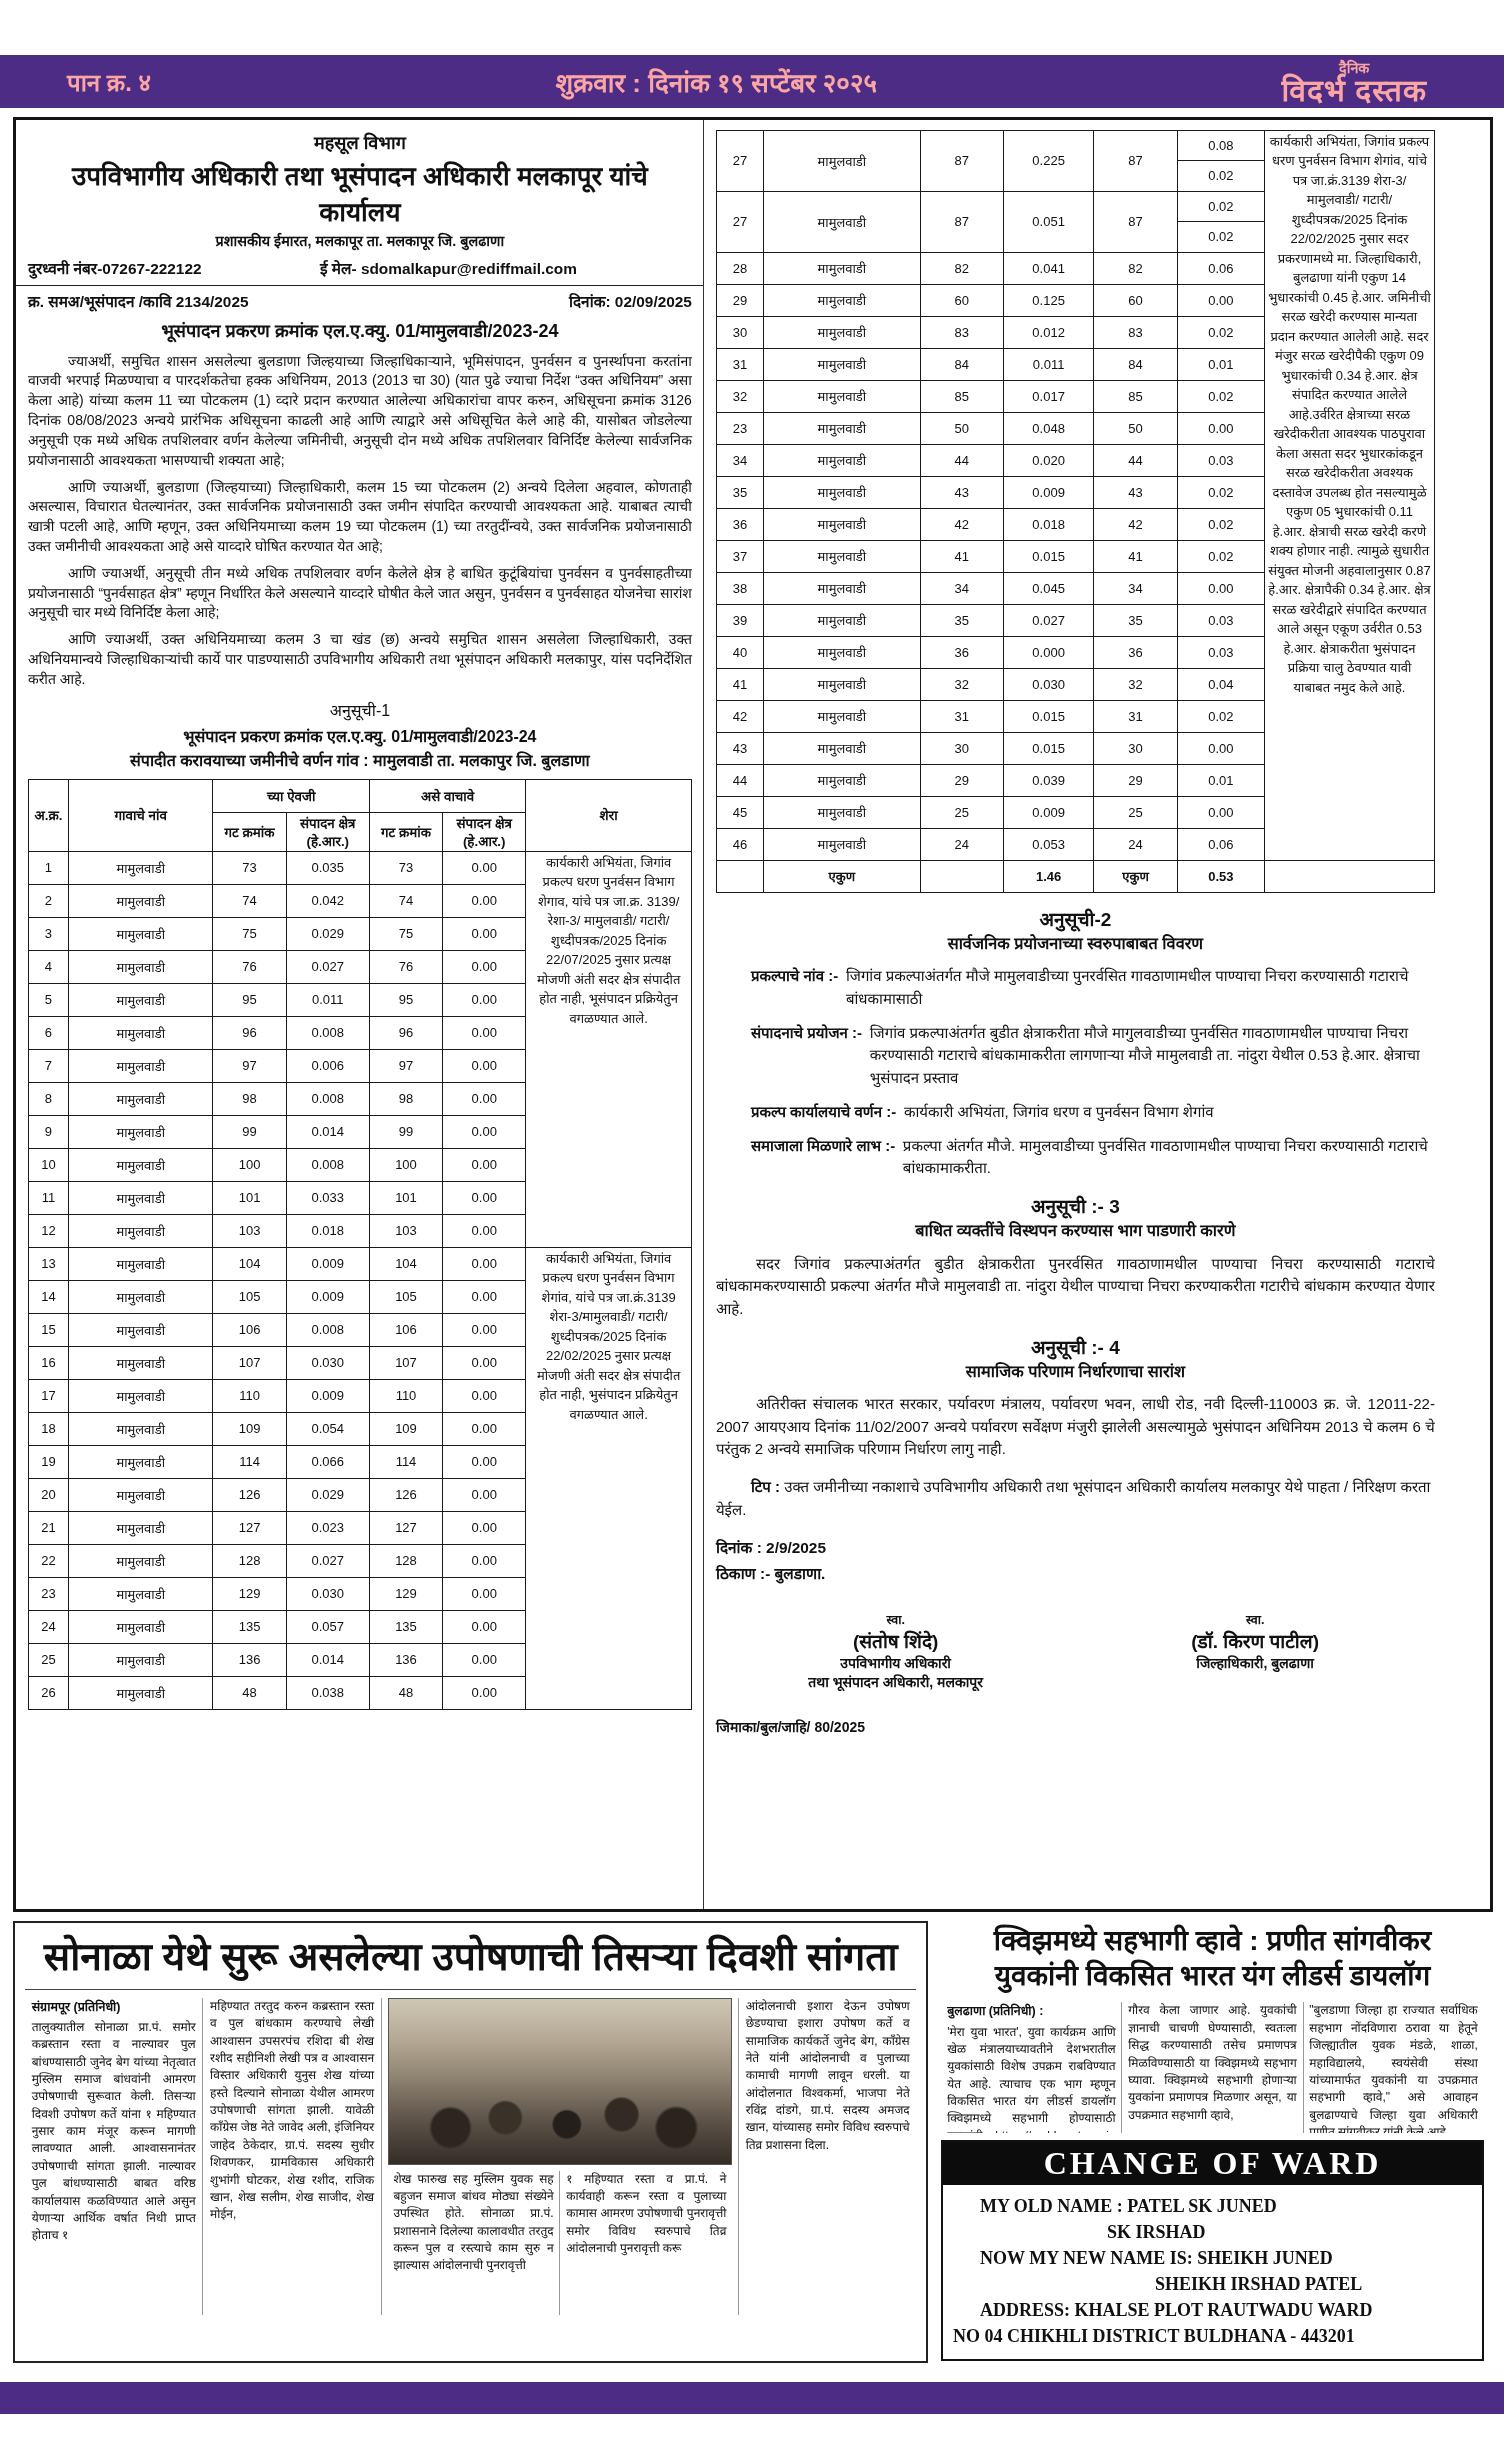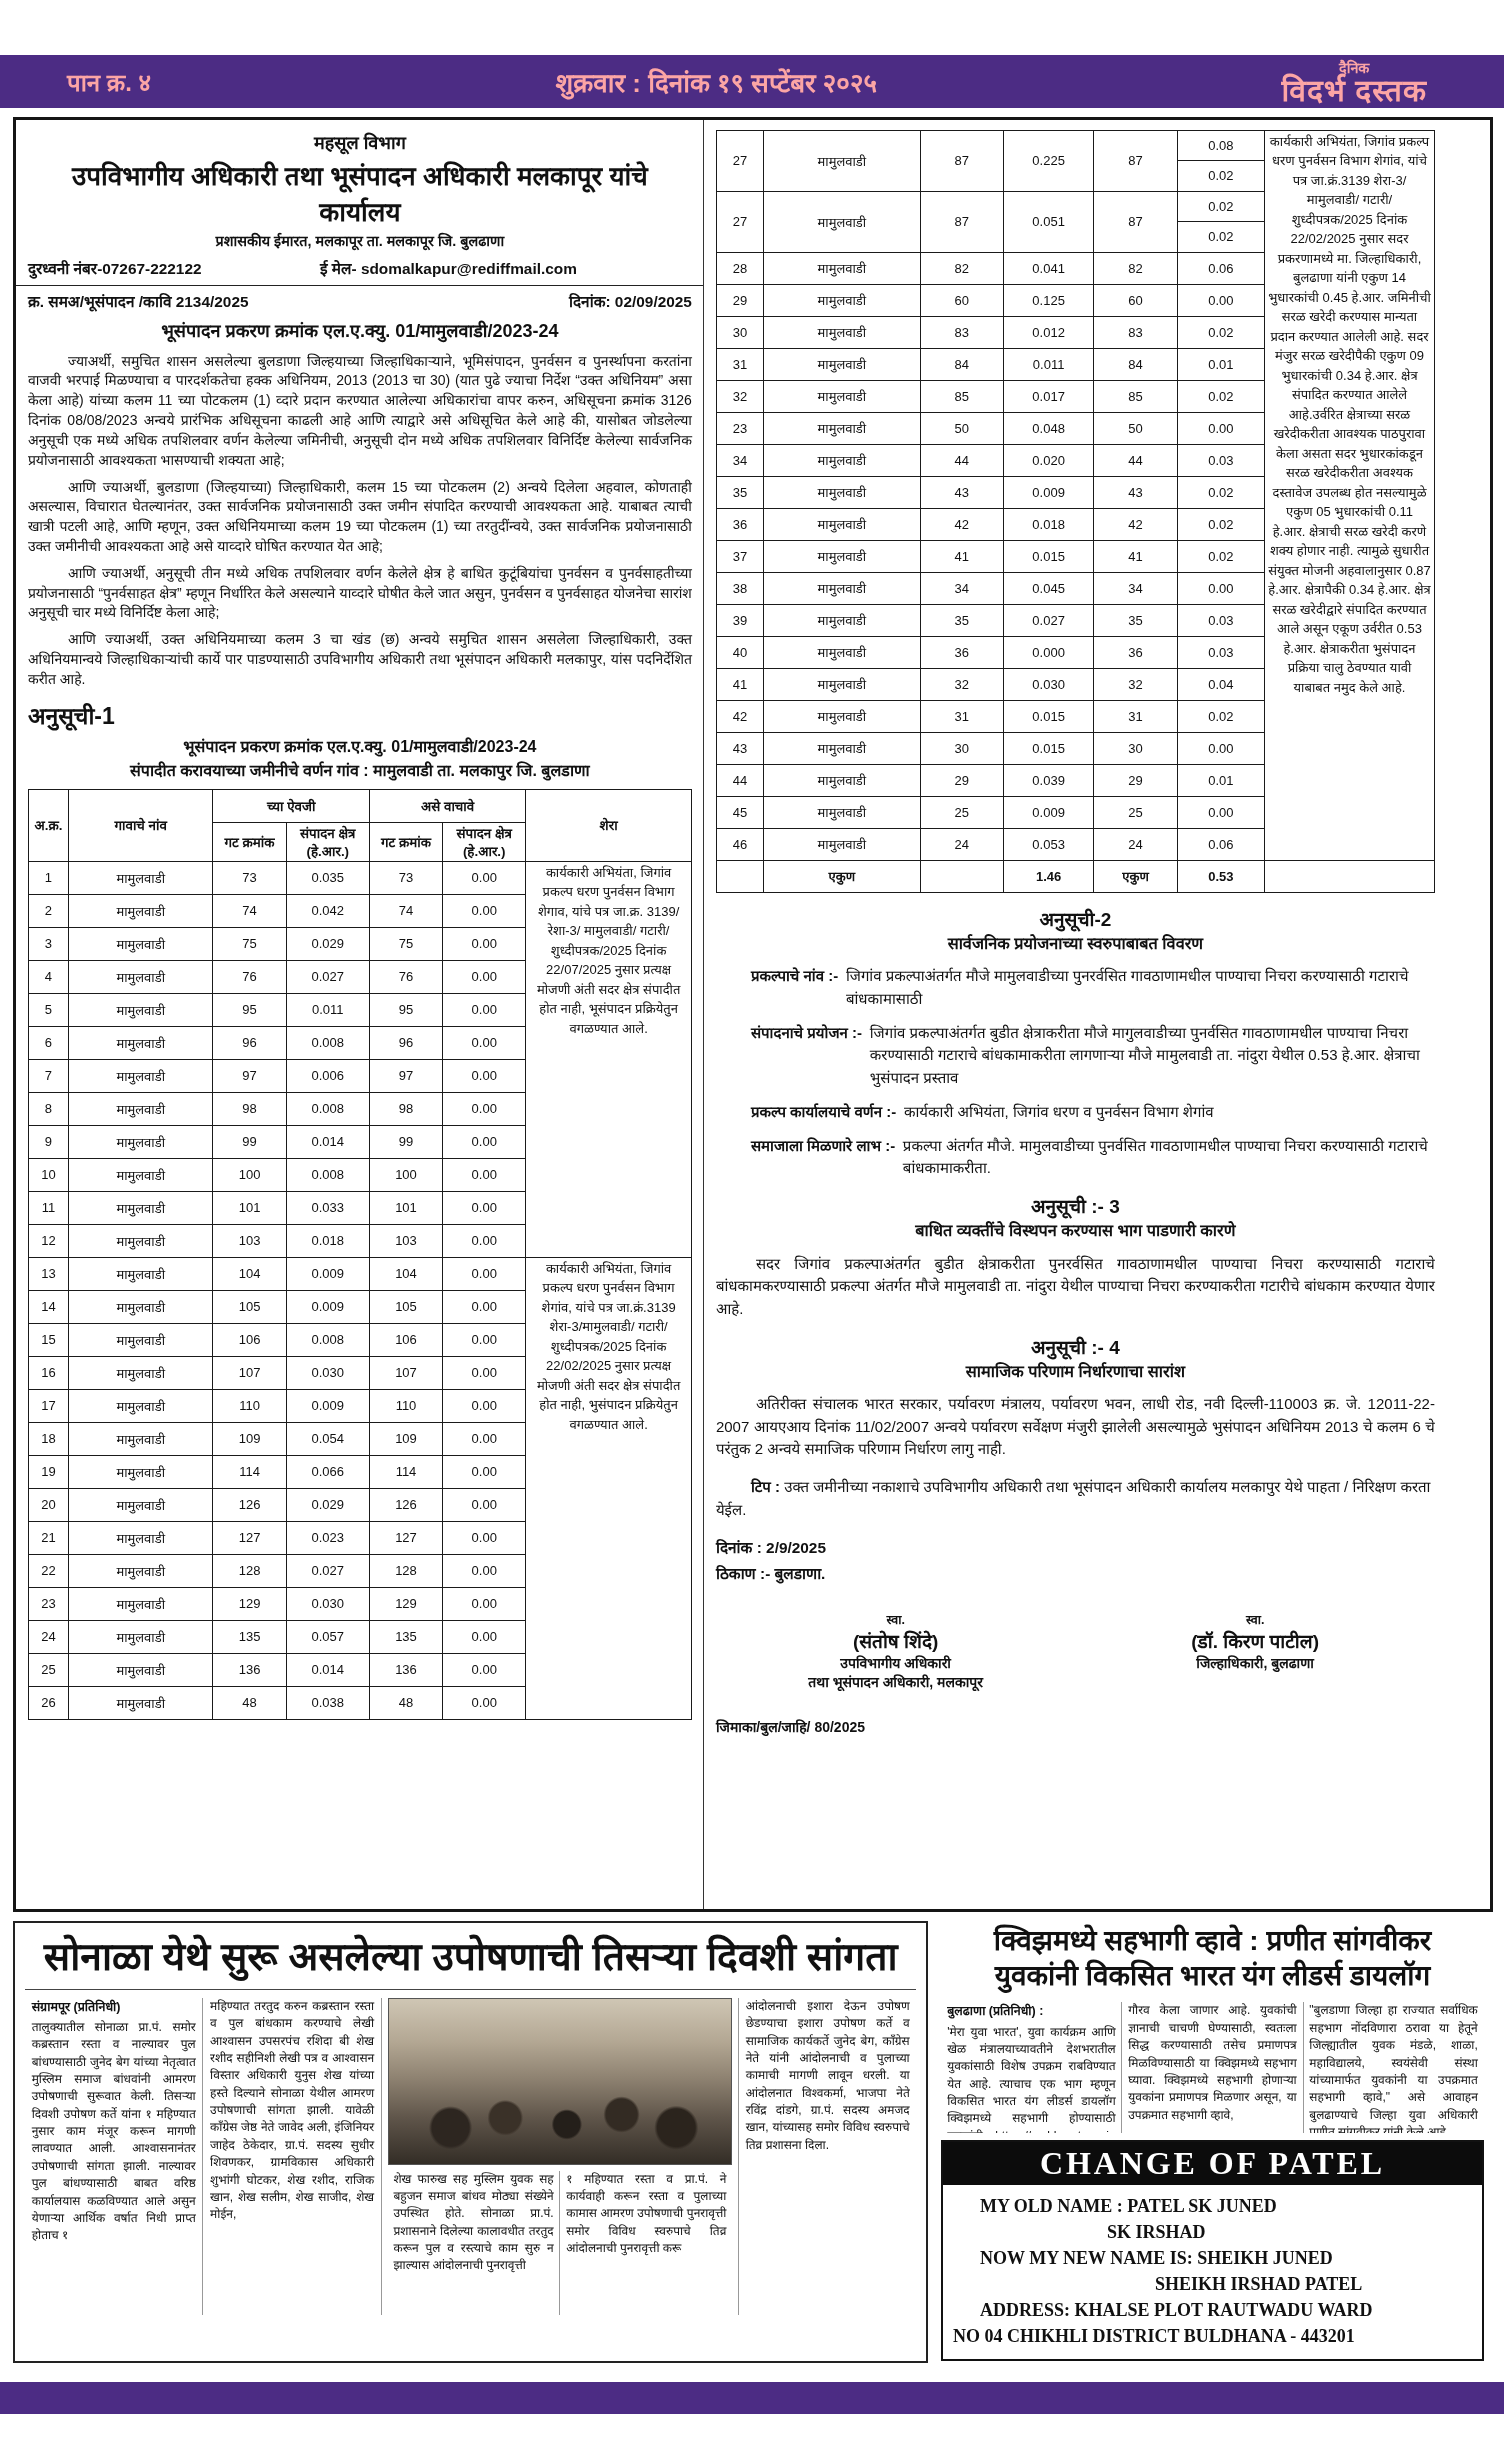--- a/index.html
+++ b/index.html
@@ -23,21 +23,21 @@
   .ncol-right{width:742px;}
 
   .dept{ text-align:center;font-weight:bold;font-size:18px;margin-top:1.9px;}
   .office-title{text-align:center;font-weight:bold;font-size:26px;margin:3.8px 0 1.9px 0;}
   .office-address{text-align:center;font-weight:bold;font-size:14.4px;margin-bottom:5.8px;}
   .hr{border-top:1.9px solid #222;margin:3.8px -11.5px;}
   .row2{display:flex;justify-content:space-between;font-weight:bold;font-size:15.4px;padding:1.9px 0;}
   .title-main{text-align:center;font-weight:bold;font-size:22px;margin-top:9.6px;}
   .title-sub{text-align:center;font-weight:bold;font-size:18px;margin:3.8px 0 9.6px 0;}
   .para{font-size:14px;line-height:1.42;text-align:justify;text-indent:40px;margin:6.7px 0;}
-  .sched1-head{text-align:left;font-weight:bold;font-size:23px;margin:9.6px 0 3.8px 0;}
+  .sched1-head{text-align:center;font-weight:normal;font-size:16px;margin:9.6px 0 3.8px 0;}
   .sched1-sub{text-align:center;font-weight:bold;font-size:16px;margin:1.9px 0;}
 
   table.sched{border-collapse:collapse;width:100%;margin-top:7.7px;}
   table.sched th,table.sched td{border:1.9px solid #1a1a1a;text-align:center;
      font-size:13px;padding:1px 2.9px;height:33px;box-sizing:border-box;}
   table.sched th{font-weight:bold;font-size:13.4px;}
   td.remark,th.remark{width:165px;}
   td.remark{ text-align:left;vertical-align:top;padding:7.7px 6.7px;font-size:12.3px;line-height:1.5;}
   #right-table td{height:32px;}
   .split{display:flex;flex-direction:column;height:100%;justify-content:stretch;margin:-1px -2.9px;}
@@ -674,21 +674,21 @@
       <div class="ar-body">
         <div class="ar-col">
           <div class="byline">बुलढाणा (प्रतिनिधी) :</div>
           <span>'मेरा युवा भारत', युवा कार्यक्रम आणि खेळ मंत्रालयाच्यावतीने देशभरातील युवकांसाठी विशेष उपक्रम राबविण्यात येत आहे. त्याचाच एक भाग म्हणून विकसित भारत यंग लीडर्स डायलॉग क्विझमध्ये सहभागी होण्यासाठी युवकांनी https://mybharat.gov.in वर नोंदणी करुन क्विझ सोडवावा.</span>
         </div>
         <div class="ar-col">गौरव केला जाणार आहे. युवकांची ज्ञानाची चाचणी घेण्यासाठी, स्वतःला सिद्ध करण्यासाठी तसेच प्रमाणपत्र मिळविण्यासाठी या क्विझमध्ये सहभाग घ्यावा. क्विझमध्ये सहभागी होणाऱ्या युवकांना प्रमाणपत्र मिळणार असून, या उपक्रमात सहभागी व्हावे,</div>
         <div class="ar-col">"बुलडाणा जिल्हा हा राज्यात सर्वाधिक सहभाग नोंदविणारा ठरावा या हेतूने जिल्ह्यातील युवक मंडळे, शाळा, महाविद्यालये, स्वयंसेवी संस्था यांच्यामार्फत युवकांनी या उपक्रमात सहभागी व्हावे," असे आवाहन बुलढाण्याचे जिल्हा युवा अधिकारी प्रणीत सांगवीकर यांनी केले आहे.</div>
       </div>
 
       <div class="con-ad">
-        <div class="con-head">CHANGE OF PATEL</div>
+        <div class="con-head">CHANGE OF WARD</div>
         <div class="con-body" id="con-lines">
             <div>MY OLD NAME : PATEL  SK  JUNED</div>
             <div>SK  IRSHAD</div>
             <div>NOW MY NEW NAME IS:  SHEIKH  JUNED</div>
             <div>SHEIKH  IRSHAD  PATEL</div>
             <div>ADDRESS:   KHALSE PLOT RAUTWADU WARD</div>
             <div>NO 04 CHIKHLI  DISTRICT BULDHANA - 443201</div>
           </div>
       </div>
     </div>

